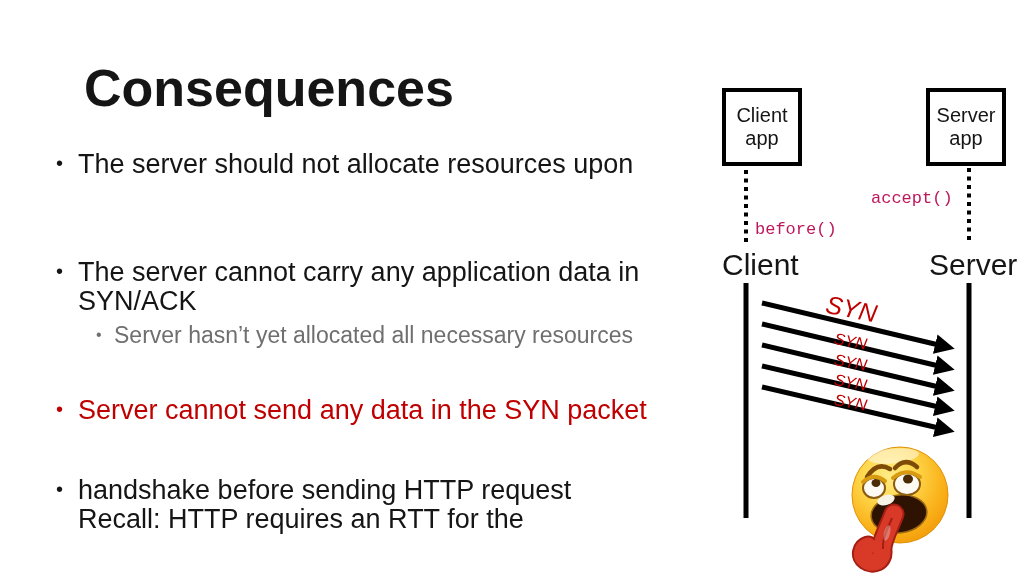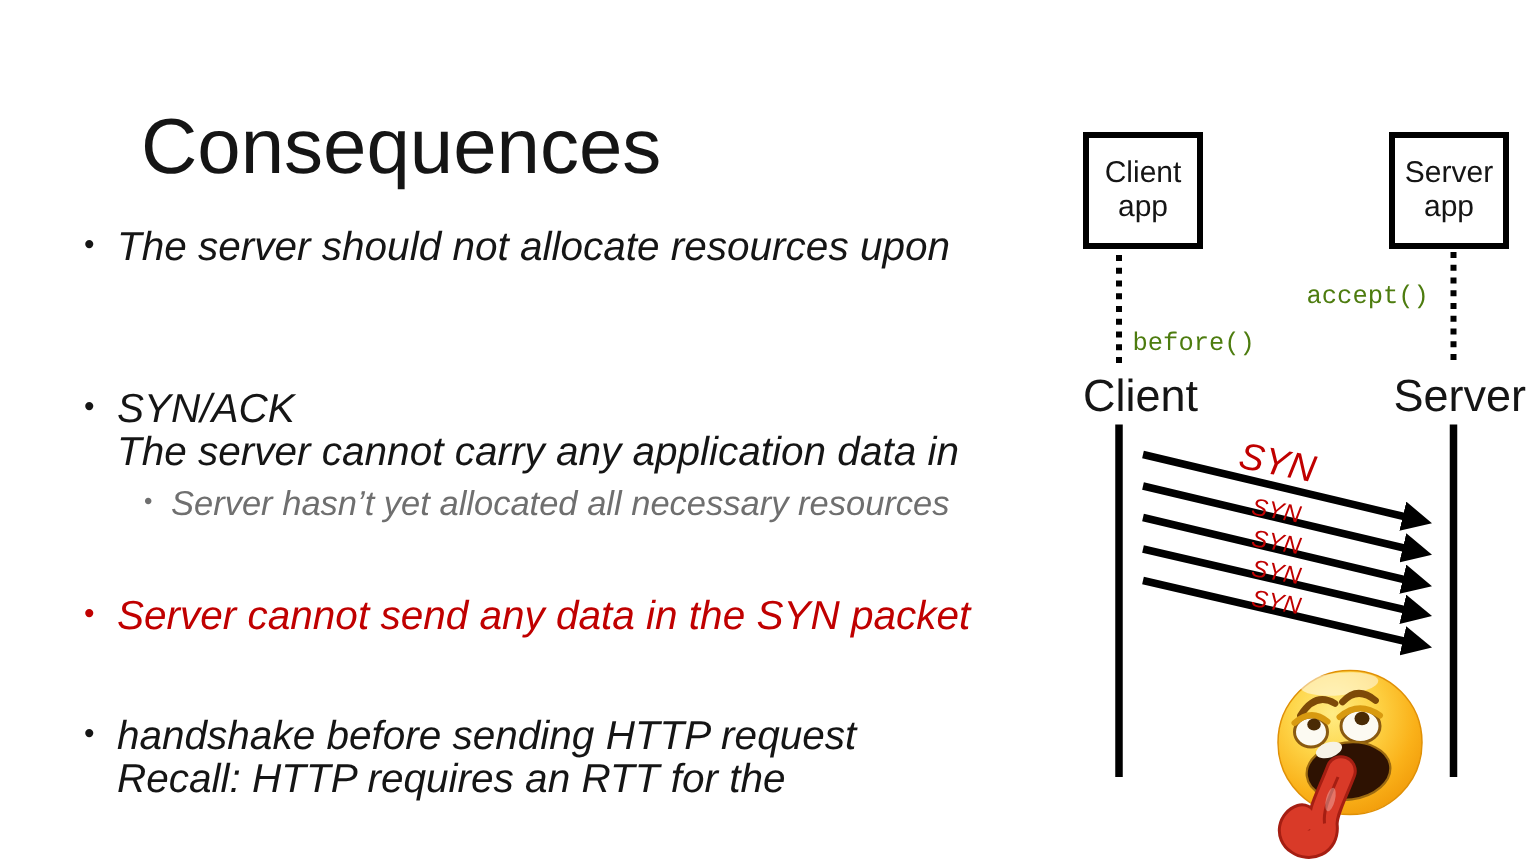--- a/index.html
+++ b/index.html
@@ -1,46 +1,46 @@
 <!DOCTYPE html>
 <html><head>
 <meta charset="utf-8">
 <style>
   html,body { margin:0; padding:0; background:#888; }
   .slide {
     position:relative; width:1024px; height:576px; background:#ffffff;
     font-family:"Liberation Sans", sans-serif; overflow:hidden;
   }
   .title {
-    position:absolute; left:76px; top:50px; margin:18px;
-    font-size:52px; font-weight:normal; color:#151515; letter-spacing:0;
+    position:absolute; left:76px; top:50px; margin:8px;
+    font-size:52px; font-weight:bold; color:#151515; letter-spacing:0;
   }
   
   .bullet { position:absolute; left:52px; font-size:27px; line-height:29px; color:#151515; }
   .bullet .dot { position:absolute; left:4px; top:-1px; font-size:20px; }
-  .bullet .line { display:block; margin-left:26px; white-space:nowrap;font-style:italic; }
+  .bullet .line { display:block; margin-left:26px; white-space:nowrap; }
   .b1 { top:150px; }
   .b2 { top:258px; }
   .b3 { top:322px; left:94px; font-size:23px; line-height:26px; color:#6f6f6f; }
   .b3 .dot { left:2px; font-size:16px; top:0; }
   .b3 .line { margin-left:20px; }
   .b4 { top:396px; color:#c00000; }
   .b5 { top:476px; }
   
   .appbox {
     position:absolute; top:88px; width:80px; height:78px; box-sizing:border-box;
     border:4px solid #000; display:flex; flex-direction:column;
     align-items:center; justify-content:center; text-align:center;
     font-size:20px; line-height:23px; color:#151515; background:#fff;
   }
   .client-box { left:722px; }
   .server-box { left:926px; }
   .mono {
     position:absolute; font-family:"Liberation Mono","DejaVu Sans Mono",monospace;
-    font-size:17px; color:#4d7c0f; white-space:nowrap;
+    font-size:17px; color:#be185d; white-space:nowrap;
   }
   .connect { left:755px; top:220px; }
   .accept  { left:871px; top:189px; }
   .ll-label { position:absolute; top:248px; font-size:30px; color:#151515; }
   .ll-client { left:722px; }
   .ll-server { left:929px; }
   .syn-large {
     position:absolute; left:829px; top:290px; font-size:25px; font-style:italic;
     color:#c00000; transform:rotate(11deg); transform-origin:left top; white-space:nowrap;
   }
@@ -58,22 +58,22 @@
 
   <h1 class="title">Consequences</h1>
 
   <div class="bullet b1">
     <span class="dot">•</span>
     <span class="line">The server should not allocate resources upon</span>
   </div>
 
   <div class="bullet b2">
     <span class="dot">•</span>
+    <span class="line">The server cannot carry any application data in</span>
     <span class="line">SYN/ACK</span>
-    <span class="line">The server cannot carry any application data in</span>
   </div>
 
   <div class="bullet b3">
     <span class="dot">•</span>
     <span class="line">Server hasn’t yet allocated all necessary resources</span>
   </div>
 
   <div class="bullet b4">
     <span class="dot">•</span>
     <span class="line">Server cannot send any data in the SYN packet</span>

